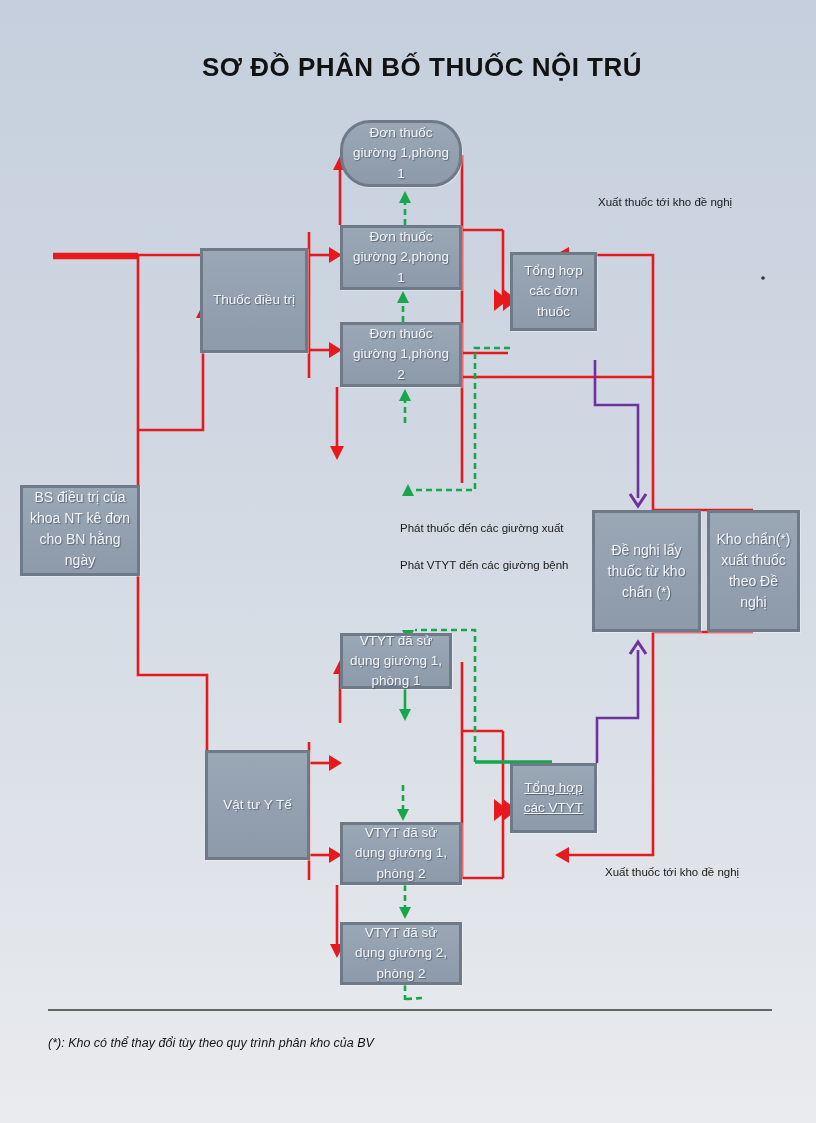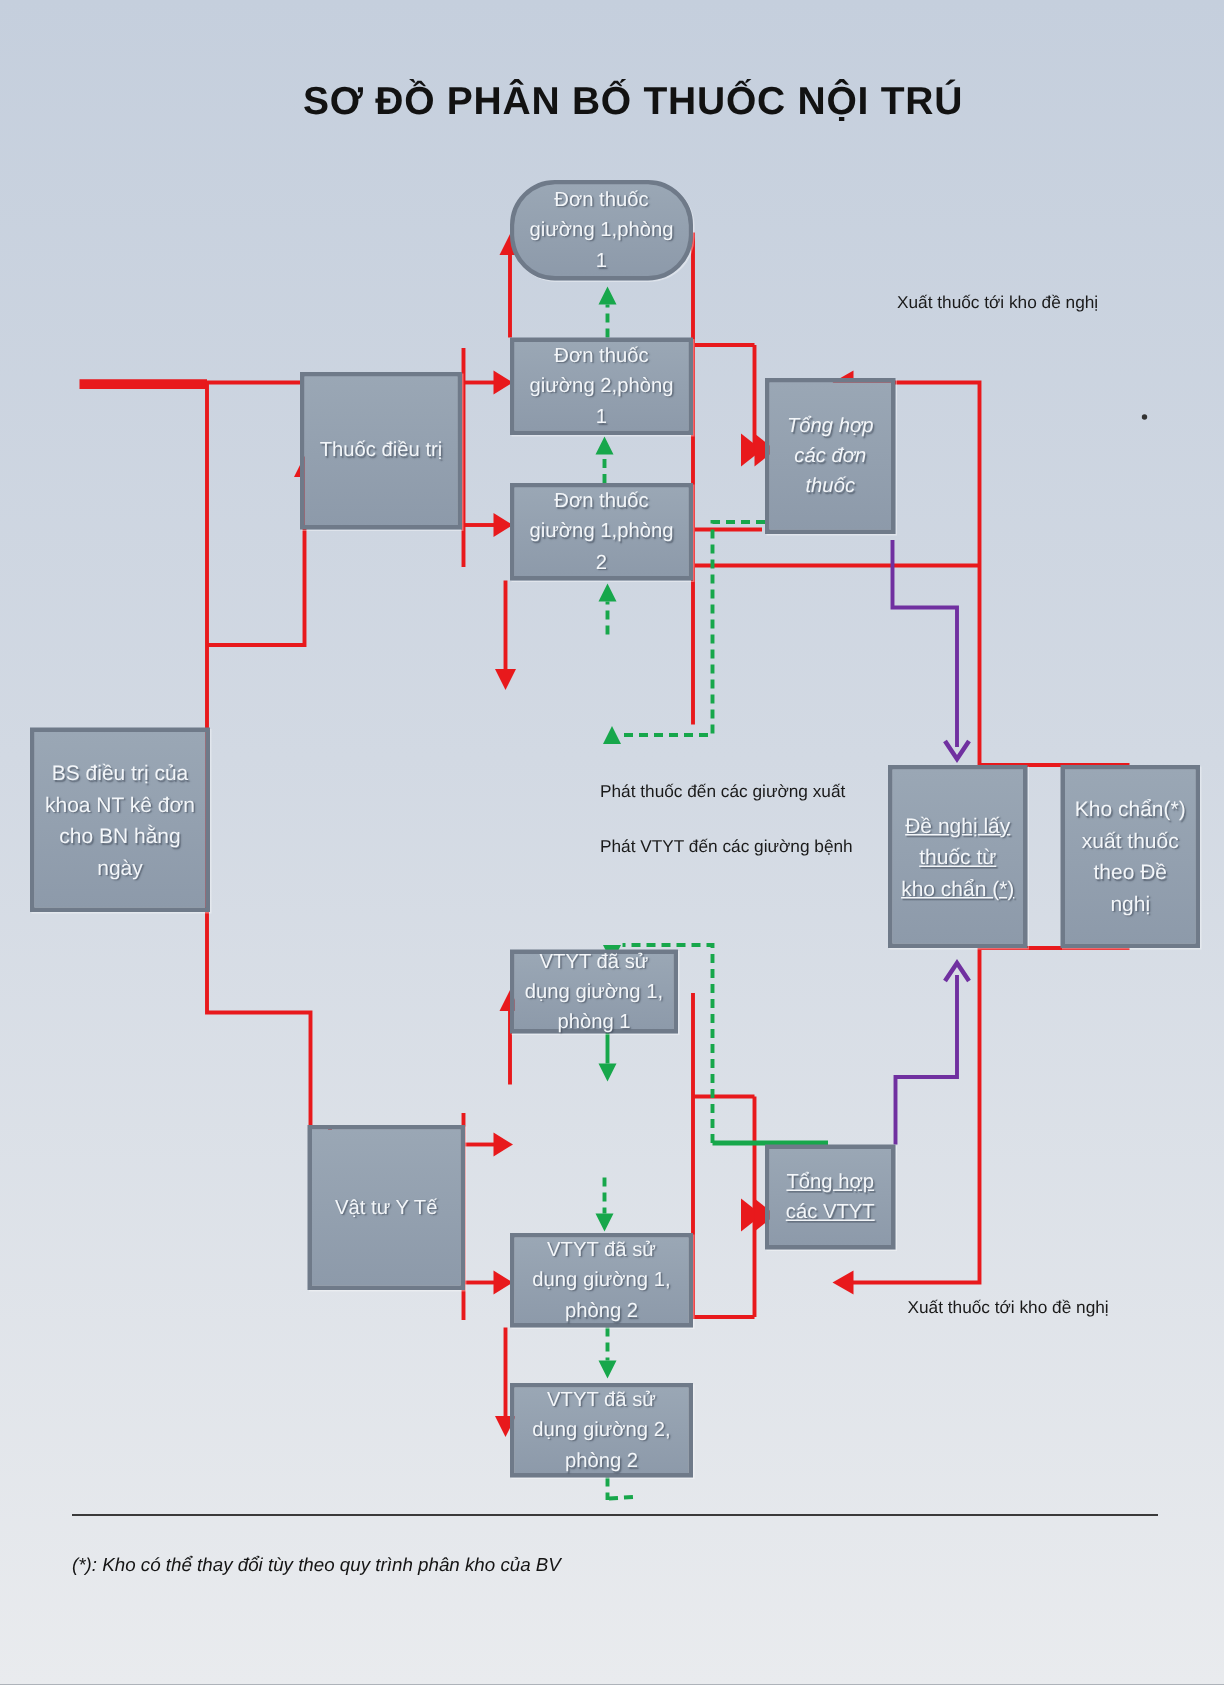--- a/index.html
+++ b/index.html
@@ -156,29 +156,29 @@
   <div class="nbox" style="left:340px;top:120px;width:122px;height:67px;border-radius:30px;">
       <span>Đơn thuốc giường 1,phòng 1</span>
     </div>
   <div class="nbox" style="left:340px;top:225px;width:122px;height:65px;">
       <span>Đơn thuốc giường 2,phòng 1</span>
     </div>
   <div class="nbox" style="left:340px;top:322px;width:122px;height:65px;">
       <span>Đơn thuốc giường 1,phòng 2</span>
     </div>
 
-  <div class="nbox" style="left:510px;top:252px;width:87px;height:104px;font-style:italic;">
+  <div class="nbox" style="left:510px;top:252px;width:87px;height:79px;">
       <span>Tổng hợp các đơn thuốc</span>
     </div>
 
-  <div class="nbox lg" style="left:20px;top:485px;width:120px;height:123px;">
+  <div class="nbox lg" style="left:20px;top:485px;width:120px;height:91px;align-items:flex-end;">
       <span>BS điều trị của khoa NT kê đơn cho BN hằng ngày</span>
     </div>
 
-  <div class="nbox lg" style="left:592px;top:510px;width:93px;height:122px;text-decoration:underline;">
+  <div class="nbox lg" style="left:592px;top:510px;width:109px;height:122px;">
       <span>Đề nghị lấy thuốc từ kho chẩn (*)</span>
     </div>
   <div class="nbox lg" style="left:707px;top:510px;width:93px;height:122px;">
       <span>Kho chẩn(*) xuất thuốc theo Đề nghị</span>
     </div>
 
   <div class="nbox" style="left:205px;top:750px;width:105px;height:110px;">
       <span>Vật tư Y Tế</span>
     </div>
 

